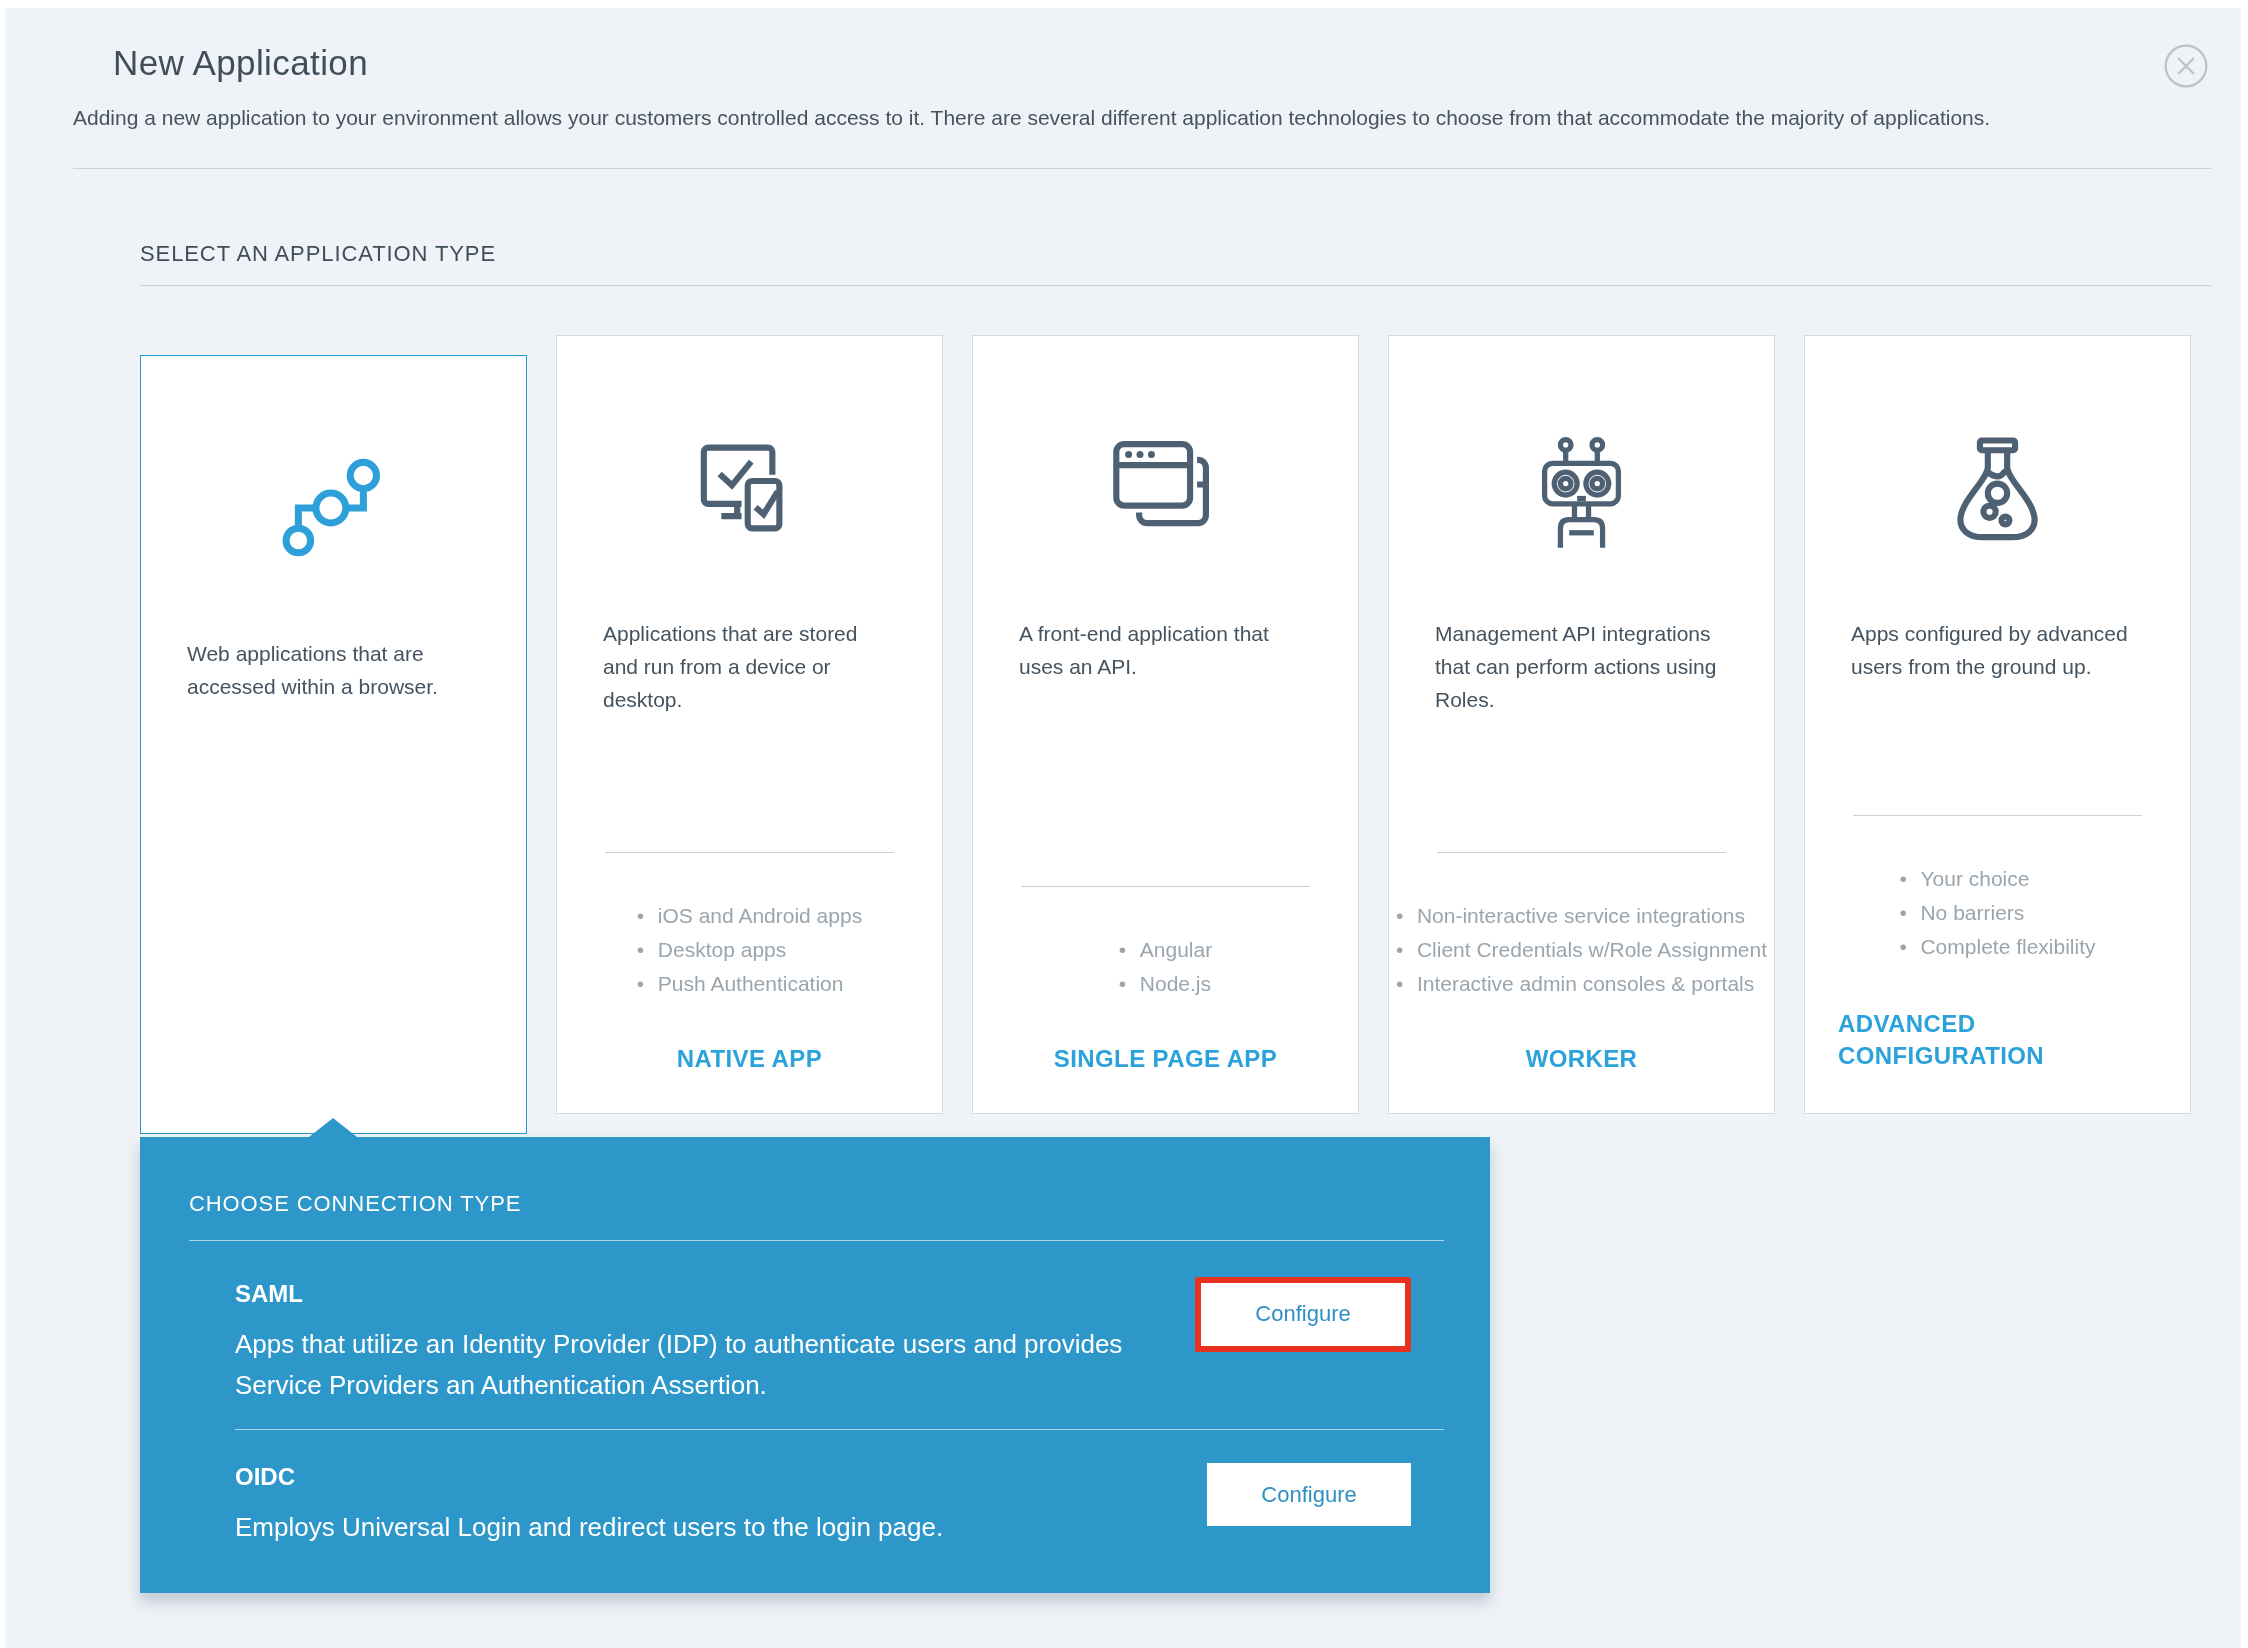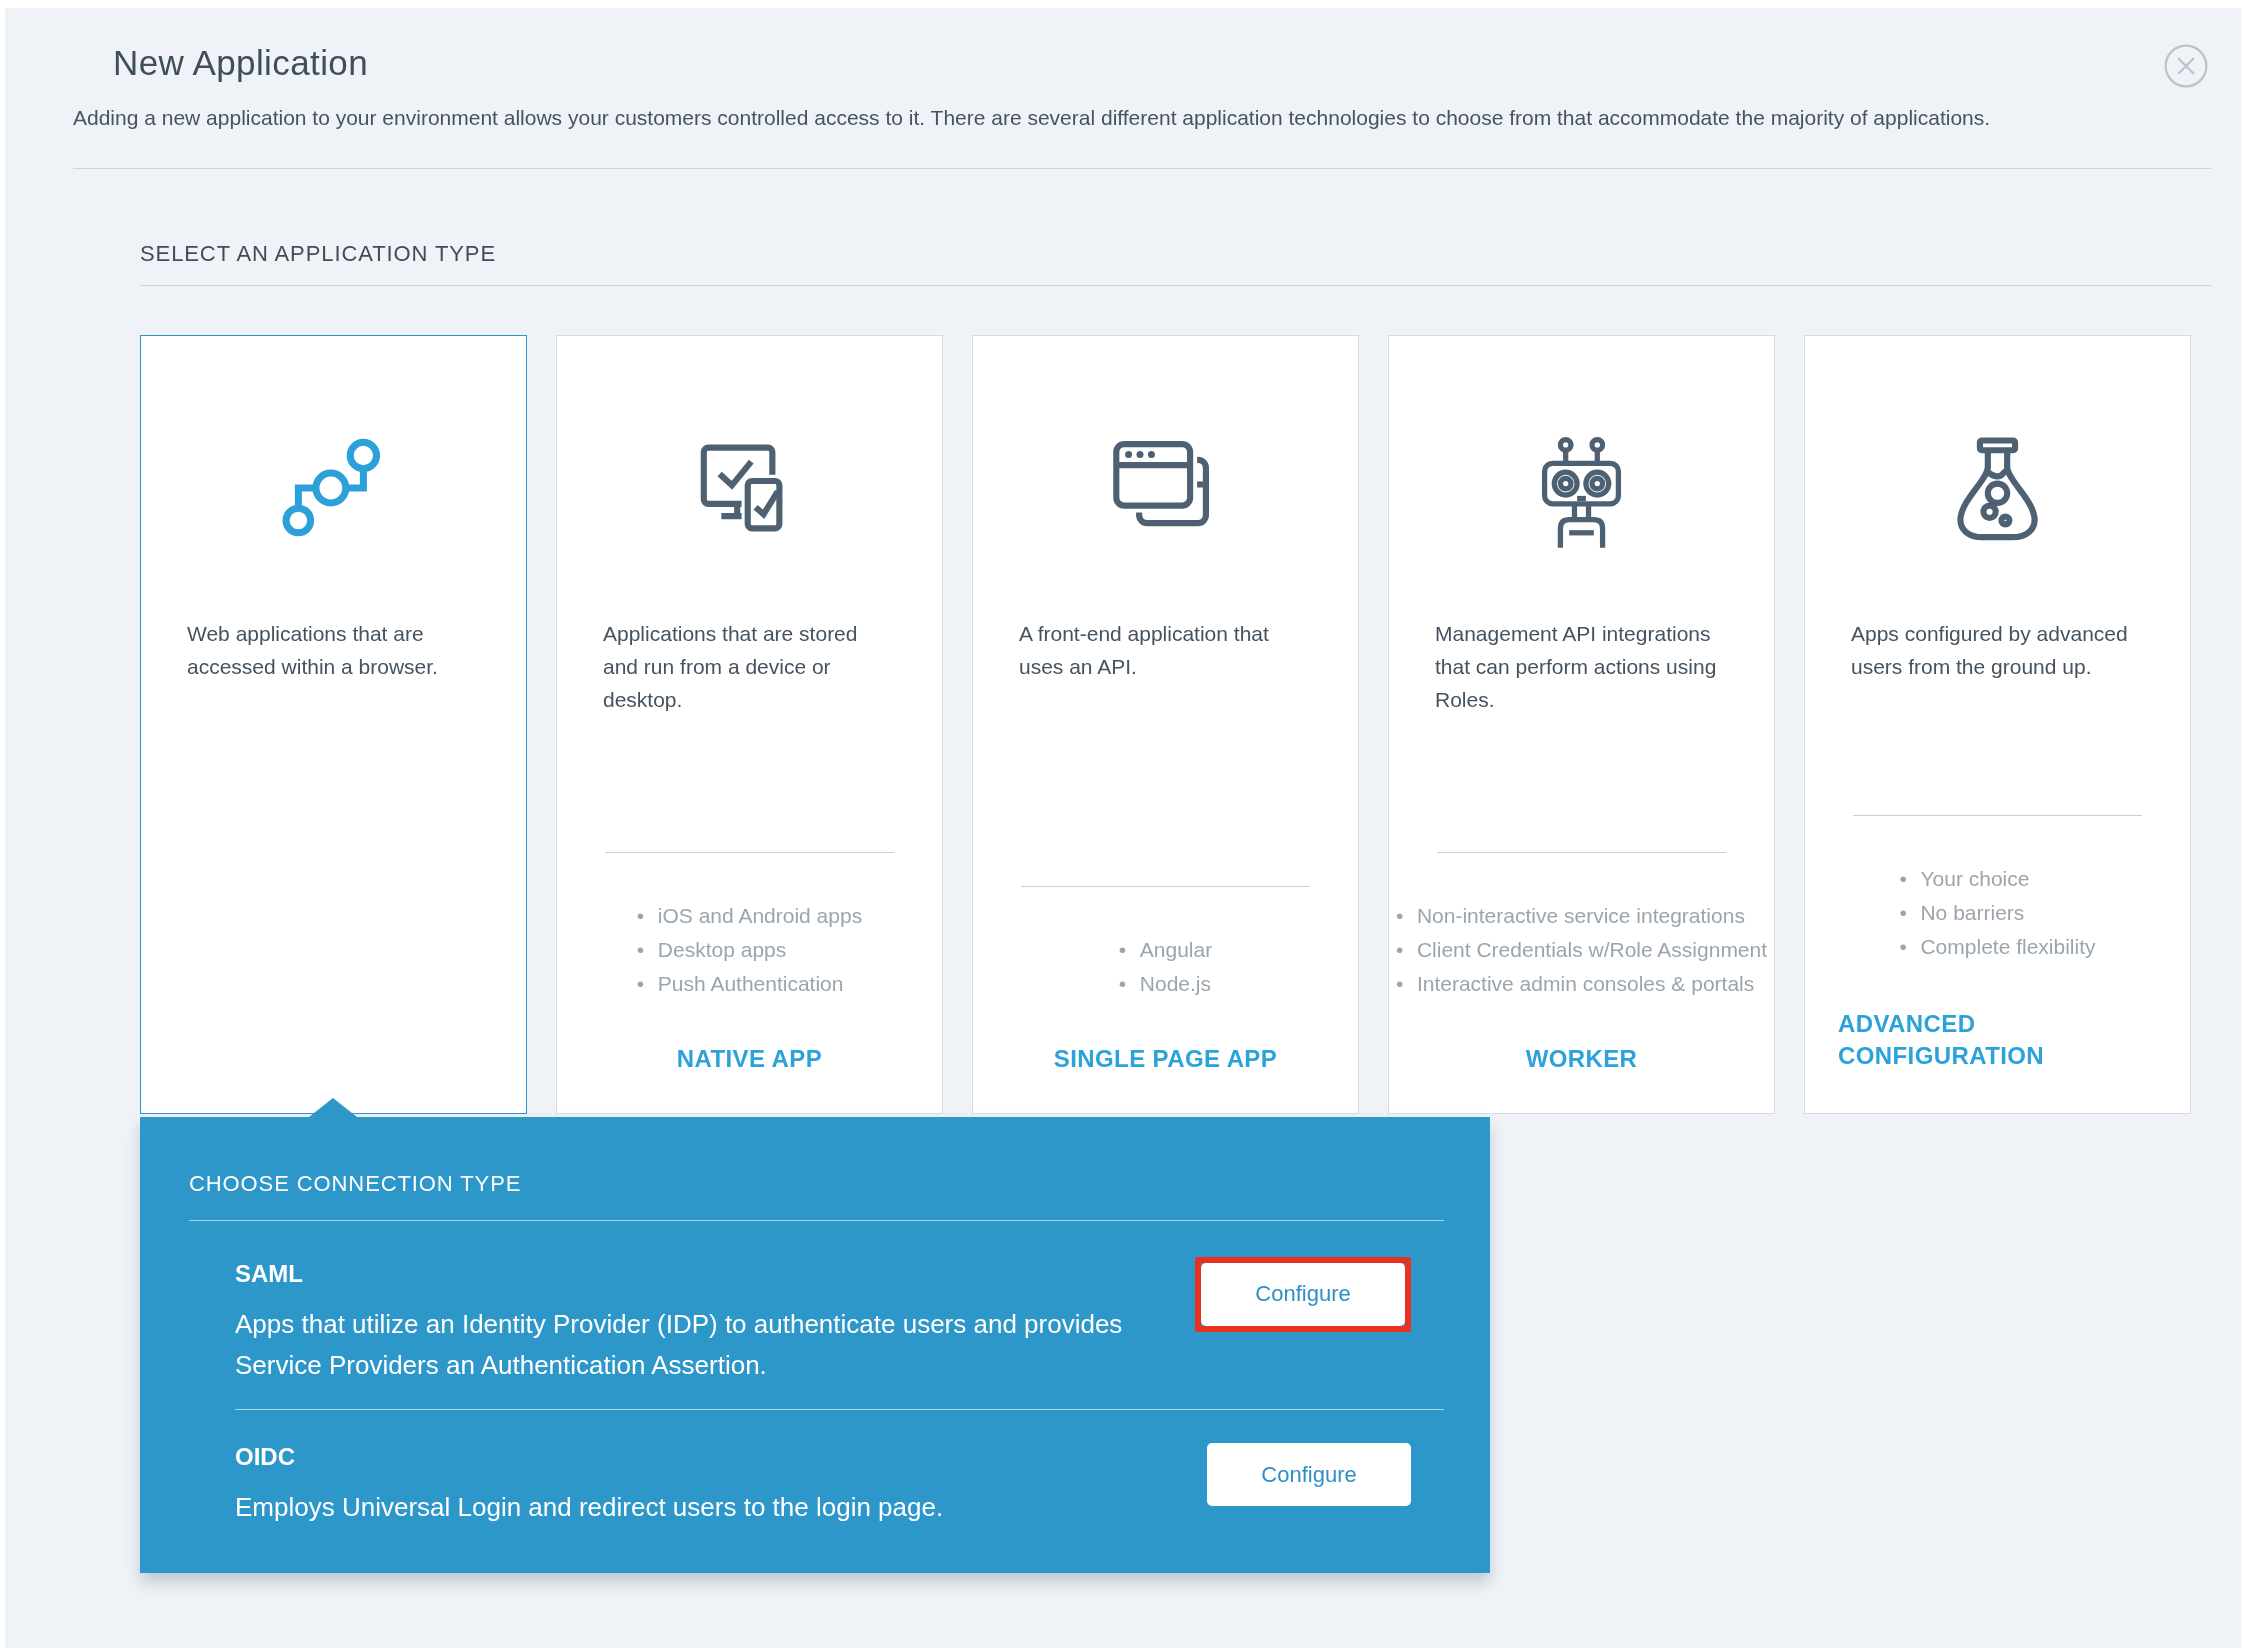--- a/index.html
+++ b/index.html
@@ -20,21 +20,21 @@
   
   .section-heading { margin:72px 0 0 135px; font-size:22px; font-weight:400; color:#3e4d59; letter-spacing:0.9px; }
   .section-underline { margin:17.6px 30px 0 135px; border:none; border-top:1.3px solid #ccd2d7; }
   
   .cards-row { display:flex; gap:29px; margin:49px 0 0 135px; }
   .card {
     box-sizing:border-box; width:387px; height:779px; background:#ffffff;
     border:1.3px solid #d6dbdf; display:flex; flex-direction:column; align-items:center;
     cursor:pointer;
   }
-  .card--selected { border:1.8px solid #2a97cc; }
+  .card--selected { border:1.8px solid #2a97cc;margin-top:20px; }
   .card-icon { margin-top:63px; height:186px; display:flex; align-items:center; justify-content:center; }
   .card-desc { width:100%; box-sizing:border-box; padding:32px 46px 0 46px; font-size:21px; line-height:1.58; color:#44535f; text-align:left; }
   .card-bottom { margin-top:auto; width:100%; text-align:center; padding-bottom:40px; }
   .card-divider { margin:0 48px 46px 48px; border:none; border-top:1.8px solid #c9d0d6; }
   .card--web .card-divider { margin-bottom:79px; }
   .card-bullets { display:inline-block; text-align:left; list-style:none; margin:0; padding:0;
                   color:#9aa5ae; font-size:21px; line-height:1.62; }
   .card-bullets li { position:relative; padding-left:21px; }
   .card-bullets li::before { content:"•"; position:absolute; left:0; color:#9aa5ae; }
   .card-label { margin-top:44px; color:#2ba2da; font-size:24px; font-weight:700; letter-spacing:0.4px; }
@@ -50,21 +50,21 @@
   }
   .panel-heading { padding:54px 0 0 49px; font-size:22px; letter-spacing:0.9px; }
   .panel-divider { margin:23px 46px 0 49px; border:none; border-top:1.8px solid rgba(255,255,255,0.6); }
   .panel-divider--inset { margin-left:95px; }
   .conn-row { display:flex; justify-content:space-between; align-items:flex-start; padding:39px 79px 0 95px; }
   .conn-name { font-size:24px; font-weight:700; }
   .conn-desc { margin-top:16px; font-size:26px; line-height:1.58; max-width:952px; }
   .configure-btn {
     width:204px; height:63px; background:#ffffff; color:#2e8fc5; font-size:22px;
     font-family:"Liberation Sans", sans-serif;
-    border:none; border-radius:5px; display:flex; align-items:center; justify-content:center; cursor:pointer;
+    border:none; border-radius:0; display:flex; align-items:center; justify-content:center; cursor:pointer;
   }
   .highlight-box { border:6.1px solid #e8321f; border-radius:2.6px; margin-top:-3.5px; }
   .conn-row--oidc { padding-top:33px; }
   svg { display:block; }
 </style>
 </head>
 <body>
 
 <div class="page">
 

